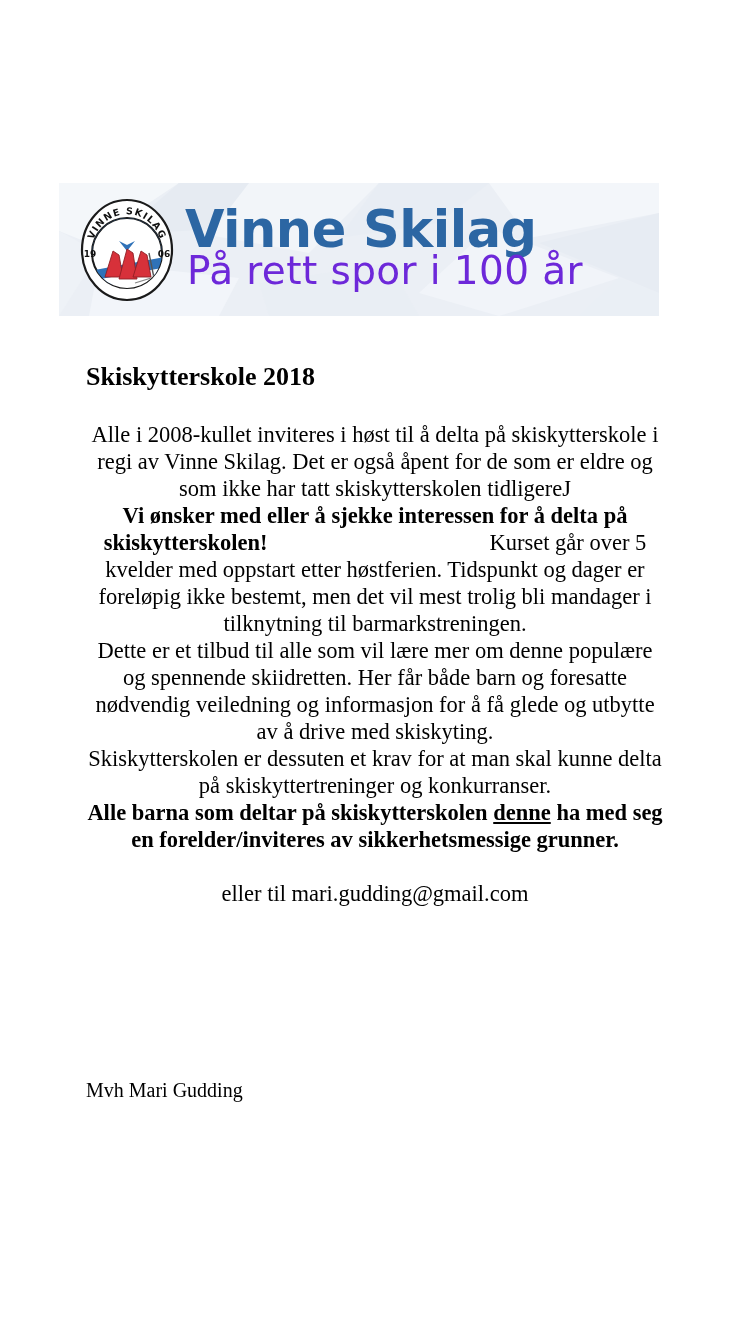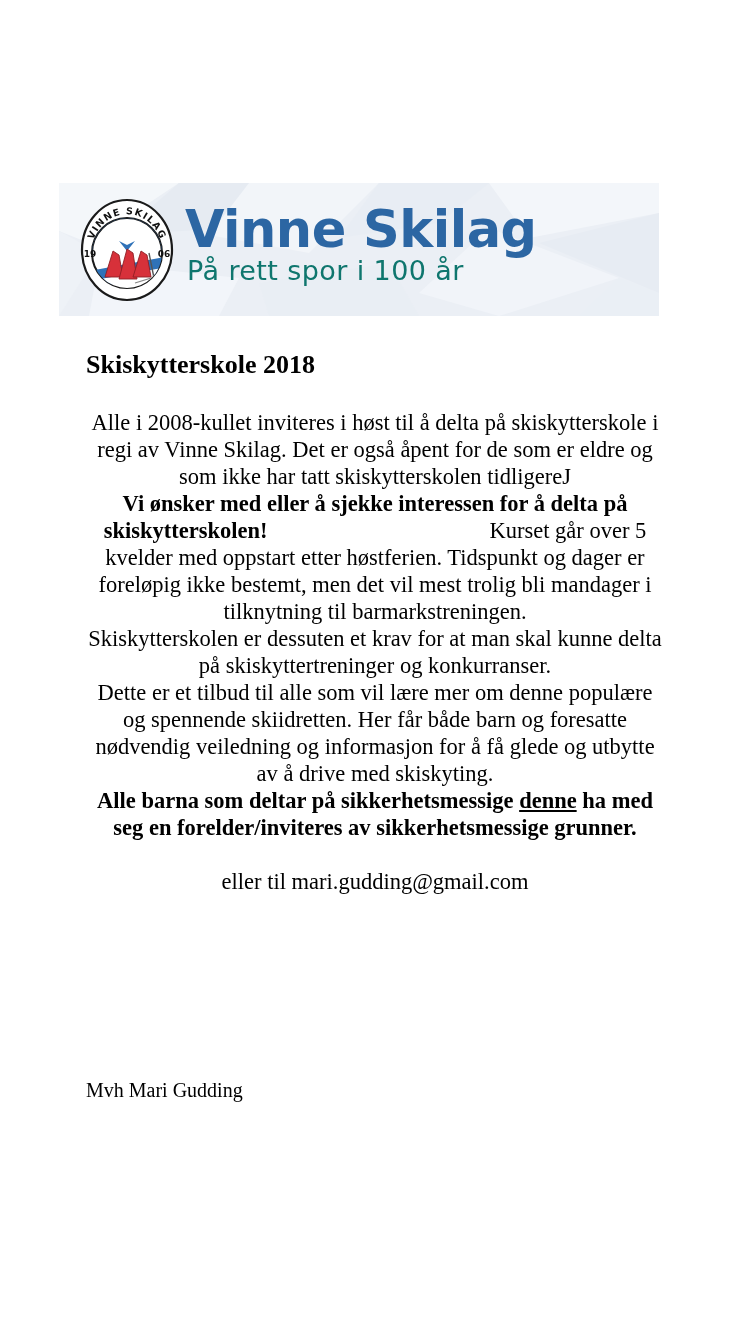--- a/index.html
+++ b/index.html
@@ -55,42 +55,42 @@
     font-weight: 700;
     font-size: 51px;
     line-height: 54px;
     letter-spacing: -0.5px;
     color: #2c66a3;
     white-space: nowrap;
   }
   .wordmark-tag {
     font-family: "DejaVu Sans", "Liberation Sans", sans-serif;
     font-weight: 400;
-    font-size: 27px;
+    font-size: 39px;
     line-height: 32px;
     letter-spacing: 0.4px;
-    color: #0f766e;
+    color: #6d28d9;
     margin-top: -2px;
     margin-left: 2px;
     white-space: nowrap;
   }
 
   
   .doc {
     position: absolute;
     left: 86px;
     top: 345px;
     width: 578px;
   }
   .doc-title {
     font-family: "Liberation Serif", "DejaVu Serif", serif;
     font-weight: bold;
     font-size: 26px;
     line-height: 32px;
-    margin: 4px 0 28px 0;
+    margin: 16px 0 28px 0;
   }
   .para {
     font-size: 22.5px;
     line-height: 27px;
     margin: 0;
     text-align: center;
   }
   .b { font-weight: bold; }
   .u { text-decoration: underline; }
   .tabgap { display: inline-block; }
@@ -178,25 +178,25 @@
 </div>
 
 <div class="doc">
 
   <h1 class="doc-title">Skiskytterskole 2018</h1>
 
   <p class="para"><span>Alle i 2008-kullet inviteres i høst til å delta på skiskytterskole i regi av Vinne Skilag. Det er også åpent for de som er eldre og som ikke har tatt skiskytterskolen tidligere</span><span>J</span></p>
 
   <p class="para"><span class="b">Vi ønsker med eller å sjekke interessen for å delta på skiskytterskolen!</span><span class="tabgap gap-kurset"></span><span>Kurset går over 5 kvelder med oppstart etter høstferien. Tidspunkt og dager er foreløpig ikke bestemt, men det vil mest trolig bli mandager i tilknytning til barmarkstreningen.</span></p>
 
+  <p class="para">Dette er et tilbud til alle som vil lære mer om denne populære og spennende skiidretten. Her får både barn og foresatte nødvendig veiledning og informasjon for å få glede og utbytte av å drive med skiskyting.</p>
+
   <p class="para">Skiskytterskolen er dessuten et krav for at man skal kunne delta på skiskyttertreninger og konkurranser.</p>
 
-  <p class="para">Dette er et tilbud til alle som vil lære mer om denne populære og spennende skiidretten. Her får både barn og foresatte nødvendig veiledning og informasjon for å få glede og utbytte av å drive med skiskyting.</p>
-
-  <p class="para b"><span>Alle barna som deltar på sikkerhetsmessige </span><span class="u">denne</span><span> ha med seg en forelder/inviteres av sikkerhetsmessige grunner.</span></p>
+  <p class="para b"><span>Alle barna som deltar på skiskytterskolen </span><span class="u">denne</span><span> ha med seg en forelder/inviteres av sikkerhetsmessige grunner.</span></p>
 
   <div class="blankline"></div>
 
 
   <p class="para">eller til mari.gudding@gmail.com</p>
 </div>
 
 <div class="signature">Mvh Mari Gudding</div>
 
 </body></html>

